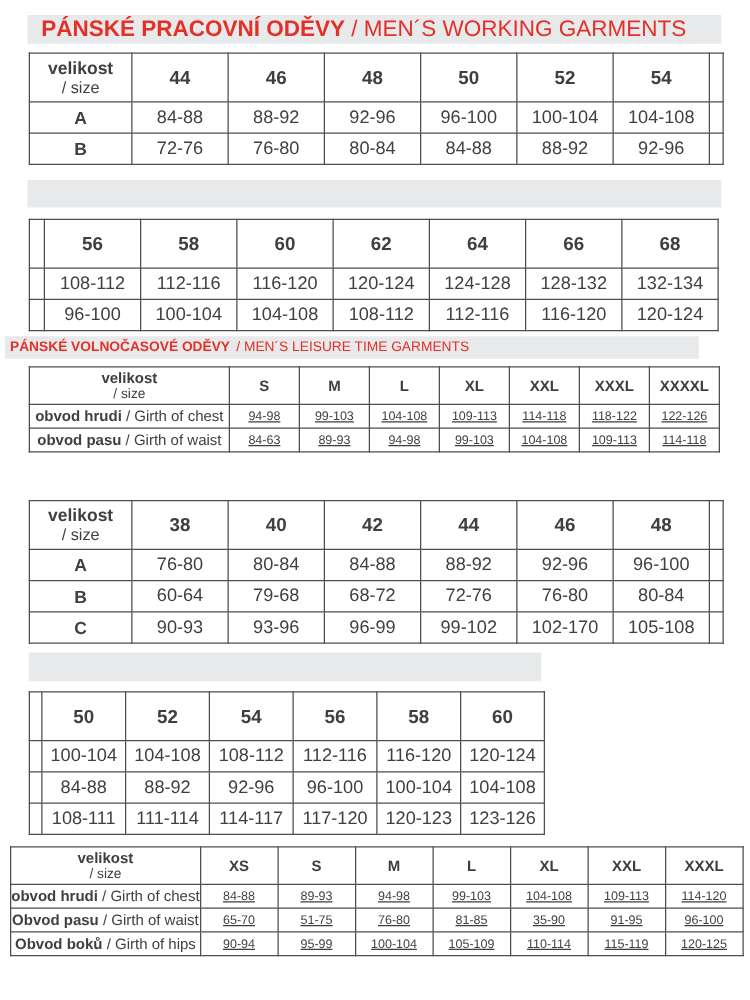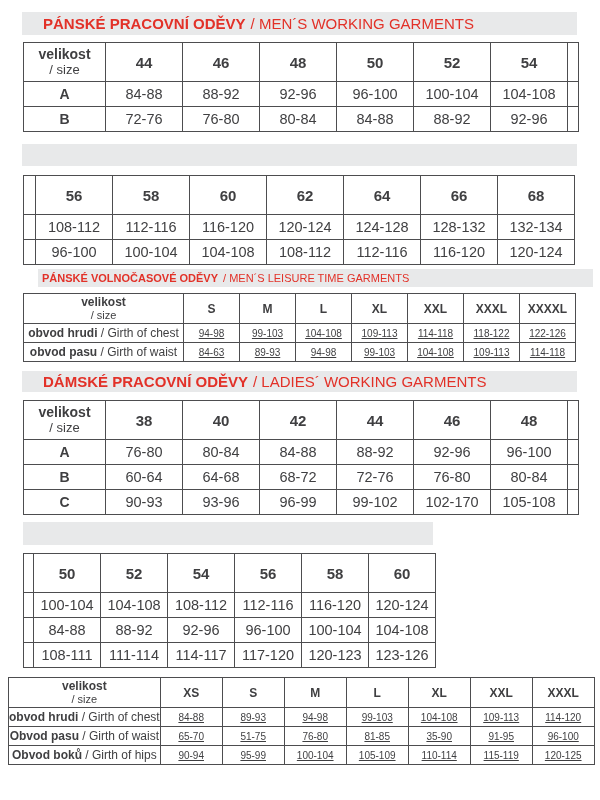--- a/index.html
+++ b/index.html
@@ -5,21 +5,21 @@
   html,body{margin:0;padding:0;background:#ffffff;}
   .page{
     position:relative;width:600px;height:800px;background:#ffffff;
     font-family:"Liberation Sans", sans-serif;overflow:hidden;
   }
   
   .bar{
     position:absolute;background:#e8e9ea;display:flex;align-items:center;
     box-sizing:border-box;white-space:pre;
   }
-  .bar.biglbl{font-size:15px;padding-left:21px;}
+  .bar.biglbl{font-size:18px;padding-left:11px;}
   .bar.smalllbl{font-size:11px;padding-left:4px;}
   .bar .cz{color:#e23128;font-weight:700;}
   .bar .en{color:#e23128;font-weight:400;margin-left:5px;}
   
   .sizes-table{
     position:absolute;border-collapse:collapse;table-layout:fixed;
     color:#3f3f41;background:#ffffff;padding-left:48px;
   }
   .sizes-table th,.sizes-table td{
     border:1.5px solid #4d4d4f;text-align:center;vertical-align:middle;
@@ -140,21 +140,21 @@
           <td class="val">100-104</td>
           <td class="val">104-108</td>
           <td class="val">108-112</td>
           <td class="val">112-116</td>
           <td class="val">116-120</td>
           <td class="val">120-124</td>
         </tr>
       </tbody>
     </table>
 
-  <div class="bar smalllbl" style="left:38px;top:269px;width:555px;height:18px;">
+  <div class="bar smalllbl" style="left:4px;top:269px;width:555px;height:18px;">
     <span class="cz">PÁNSKÉ VOLNOČASOVÉ ODĚVY</span>
     <span class="en">/ MEN´S LEISURE TIME GARMENTS</span>
   </div>
 
   <table class="sizes-table small" style="left:23px;top:293px;">
       <colgroup>
         <col style="width: 160px;">
         <col style="width: 56px;">
         <col style="width: 56px;">
         <col style="width: 56px;">
@@ -193,24 +193,20 @@
           <td class="val">89-93</td>
           <td class="val">94-98</td>
           <td class="val">99-103</td>
           <td class="val">104-108</td>
           <td class="val">109-113</td>
           <td class="val">114-118</td>
         </tr>
       </tbody>
     </table>
 
-  <div class="bar biglbl" style="left:22px;top:371px;width:555px;height:21px;">
-    <span class="cz">DÁMSKÉ PRACOVNÍ ODĚVY</span>
-    <span class="en">/ LADIES´ WORKING GARMENTS</span>
-  </div>
 
   <table class="sizes-table big" style="left:23px;top:400px;">
       <colgroup>
         <col style="width: 82px;">
         <col style="width: 77px;">
         <col style="width: 77px;">
         <col style="width: 77px;">
         <col style="width: 77px;">
         <col style="width: 77px;">
         <col style="width: 77px;">
@@ -236,21 +232,21 @@
           <td class="val">80-84</td>
           <td class="val">84-88</td>
           <td class="val">88-92</td>
           <td class="val">92-96</td>
           <td class="val">96-100</td>
           <td class="cutc"></td>
         </tr>
         <tr class="drow">
           <td class="rlabel">B</td>
           <td class="val">60-64</td>
-          <td class="val">64-68</td>
+          <td class="val">79-68</td>
           <td class="val">68-72</td>
           <td class="val">72-76</td>
           <td class="val">76-80</td>
           <td class="val">80-84</td>
           <td class="cutc"></td>
         </tr>
         <tr class="drow">
           <td class="rlabel">C</td>
           <td class="val">90-93</td>
           <td class="val">93-96</td>

